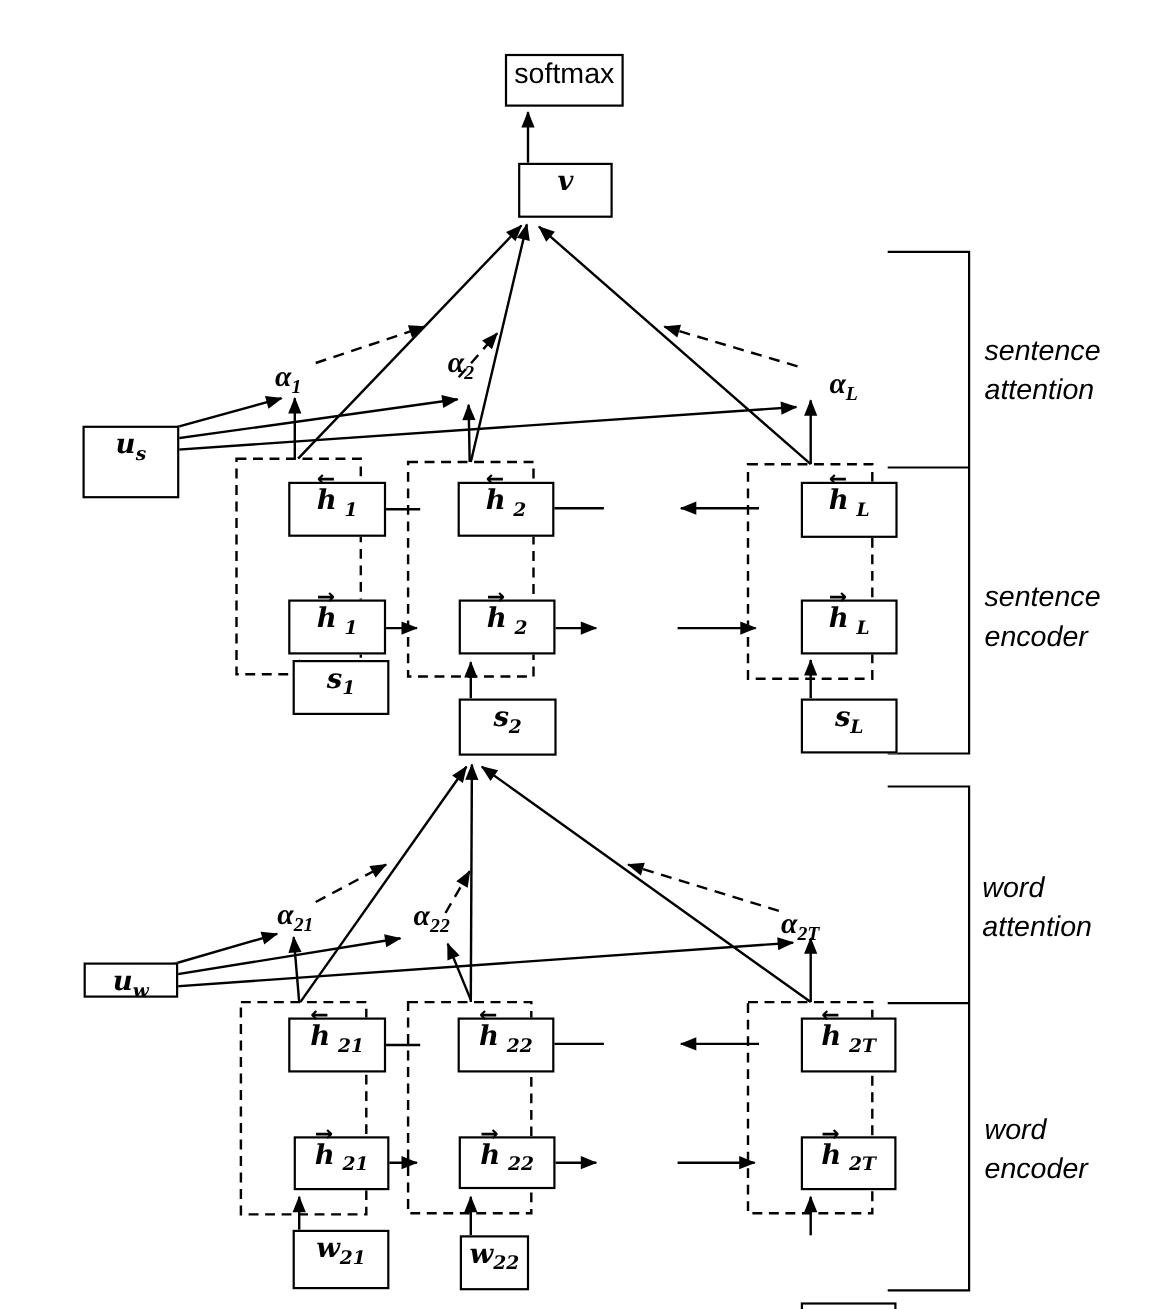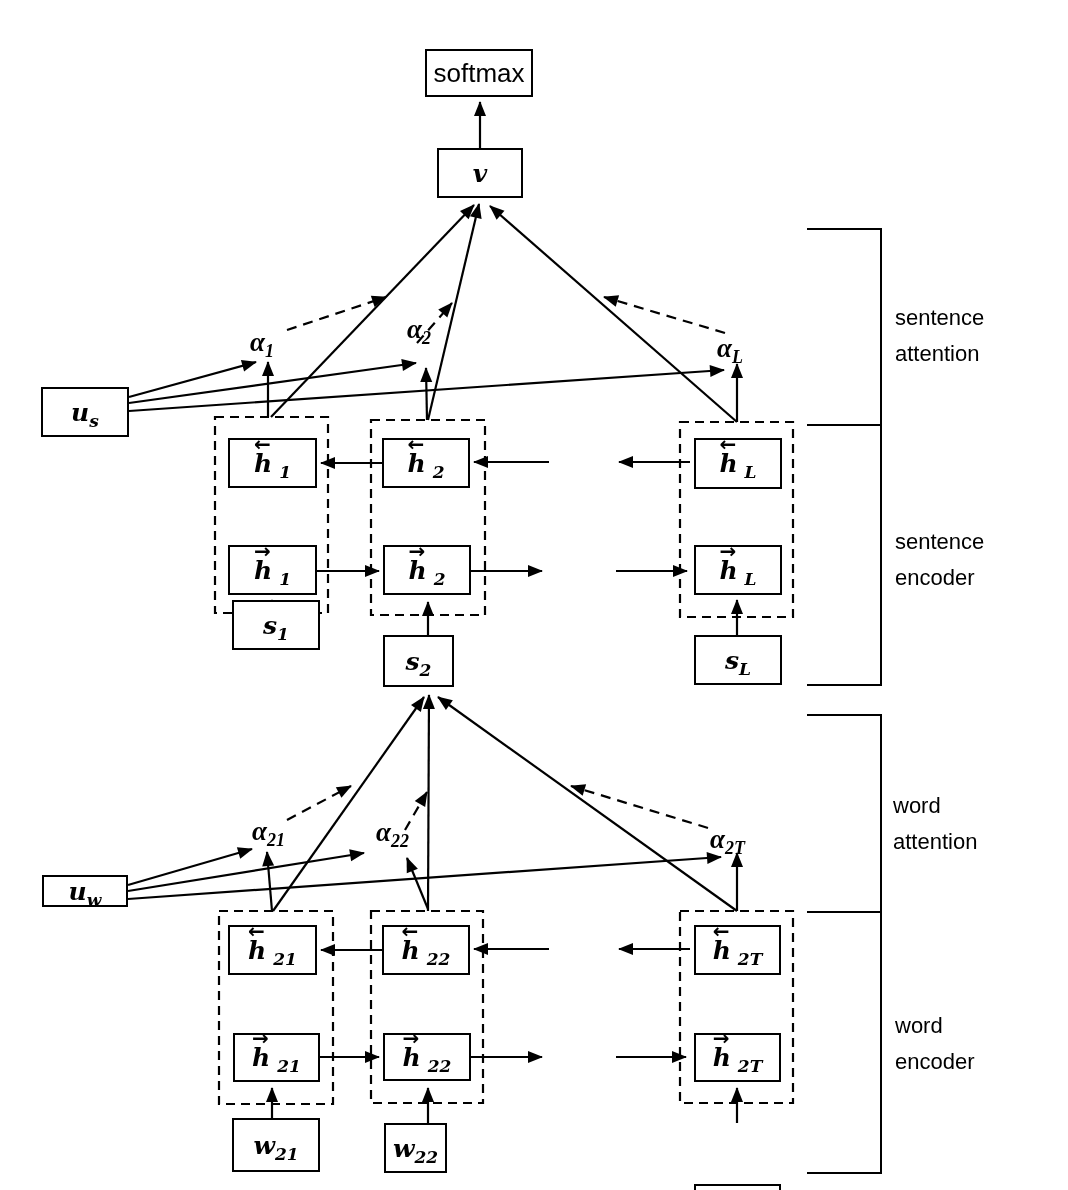--- a/index.html
+++ b/index.html
@@ -4,32 +4,32 @@
 <style>
   html,body{margin:0;padding:0;background:#ffffff;}
   .stage{position:relative;width:1068px;height:1190px;background:#fff;overflow:hidden;
          font-family:"Liberation Sans",sans-serif;color:#000;}
   #edge-layer{position:absolute;left:0;top:0;}
   .edge{stroke:#000;stroke-width:2.2;fill:none;}
   .edge.dashed{stroke-dasharray:10 7;}
   .dgroup{fill:none;stroke:#000;stroke-width:2.2;stroke-dasharray:9 6;}
   .bracket{fill:none;stroke:#000;stroke-width:2;}
   .box{position:absolute;box-sizing:border-box;border:2.5px solid #000;background:#fff;
-       display:flex;align-items:center;justify-content:center;}
+       display:flex;align-items:flex-start;justify-content:center;margin-left:34px;}
   .box.sans{font-size:26px;font-family:"Liberation Sans",sans-serif;}
   .lbl{font-family:"DejaVu Serif",serif;font-style:italic;font-weight:600;font-size:25px;
        display:inline-block;position:relative;white-space:nowrap;}
   .lbl sub{font-size:17px;line-height:0;}
   .hsub{margin-left:7px;}
   .vec-ar{position:absolute;top:-15px;left:0px;font-size:20px;font-style:normal;font-weight:700;
           font-family:"DejaVu Sans",sans-serif;line-height:1;}
   .alpha{position:absolute;font-family:Liberation Serif, serif;font-style:italic;font-weight:600;
          font-size:27px;white-space:nowrap;}
   .alpha sub{font-size:18px;line-height:0;}
-  .section{position:absolute;font-size:22px;line-height:36px;font-family:"Liberation Sans",sans-serif;}
+  .section{position:absolute;font-size:26px;line-height:36px;font-family:"Liberation Sans",sans-serif;font-style:italic;}
   .section span{display:block;}
 </style>
 </head>
 <body>
 
 <div class="stage">
 
   <svg id="edge-layer" width="1068" height="1190" viewBox="0 0 1068 1190">
     <defs>
       <marker id="ah" markerUnits="userSpaceOnUse" markerWidth="18" markerHeight="14" refX="15" refY="7" orient="auto">
@@ -91,21 +91,21 @@
       <line x1="737" y1="1123" x2="737" y2="1088" class="edge" marker-end="url(#ah)"></line>
     </svg>
 
   <div class="box sans" style="left:425px;top:49px;width:108px;height:48px">
     <span>softmax</span>
   </div>
   <div class="box" style="left:437px;top:148px;width:86px;height:50px">
     <span class="lbl">v</span>
   </div>
 
-  <div class="box" style="left:41px;top:387px;width:88px;height:50px">
+  <div class="box" style="left:41px;top:387px;width:88px;height:66px">
     <span class="lbl"><span>u</span><sub>s</sub></span>
   </div>
   <div class="box" style="left:42px;top:875px;width:86px;height:32px">
     <span class="lbl"><span>u</span><sub>w</sub></span>
   </div>
 
   <div class="box" style="left:228px;top:438px;width:89px;height:50px">
     <span class="lbl"><span class="vec-ar">←</span><span>h</span><sub class="hsub">1</sub></span>
   </div>
   <div class="box" style="left:382px;top:438px;width:88px;height:50px">
@@ -121,21 +121,21 @@
   <div class="box" style="left:383px;top:545px;width:88px;height:50px">
     <span class="lbl"><span class="vec-ar">→</span><span>h</span><sub class="hsub">2</sub></span>
   </div>
   <div class="box" style="left:694px;top:545px;width:88px;height:50px">
     <span class="lbl"><span class="vec-ar">→</span><span>h</span><sub class="hsub">L</sub></span>
   </div>
 
   <div class="box" style="left:232px;top:600px;width:88px;height:50px">
     <span class="lbl"><span>s</span><sub>1</sub></span>
   </div>
-  <div class="box" style="left:383px;top:635px;width:71px;height:52px">
+  <div class="box" style="left:383px;top:635px;width:89px;height:52px">
     <span class="lbl"><span>s</span><sub>2</sub></span>
   </div>
   <div class="box" style="left:694px;top:635px;width:88px;height:50px">
     <span class="lbl"><span>s</span><sub>L</sub></span>
   </div>
 
   <div class="box" style="left:228px;top:925px;width:89px;height:50px">
     <span class="lbl"><span class="vec-ar">←</span><span>h</span><sub class="hsub">21</sub></span>
   </div>
   <div class="box" style="left:382px;top:925px;width:88px;height:50px">
@@ -164,21 +164,21 @@
   <div class="box" style="left:694px;top:1184px;width:87px;height:50px">
     <span class="lbl"><span>w</span><sub>2T</sub></span>
   </div>
 
   <div class="alpha" style="left:250px;top:327px">
     <span>α</span><sub>1</sub>
   </div>
   <div class="alpha" style="left:407px;top:314px">
     <span>α</span><sub>2</sub>
   </div>
-  <div class="alpha" style="left:717px;top:333px">
+  <div class="alpha" style="left:754px;top:333px">
     <span>α</span><sub>L</sub>
   </div>
   <div class="alpha" style="left:252px;top:816px">
     <span>α</span><sub>21</sub>
   </div>
   <div class="alpha" style="left:376px;top:817px">
     <span>α</span><sub>22</sub>
   </div>
   <div class="alpha" style="left:710px;top:824px">
     <span>α</span><sub>2T</sub>

